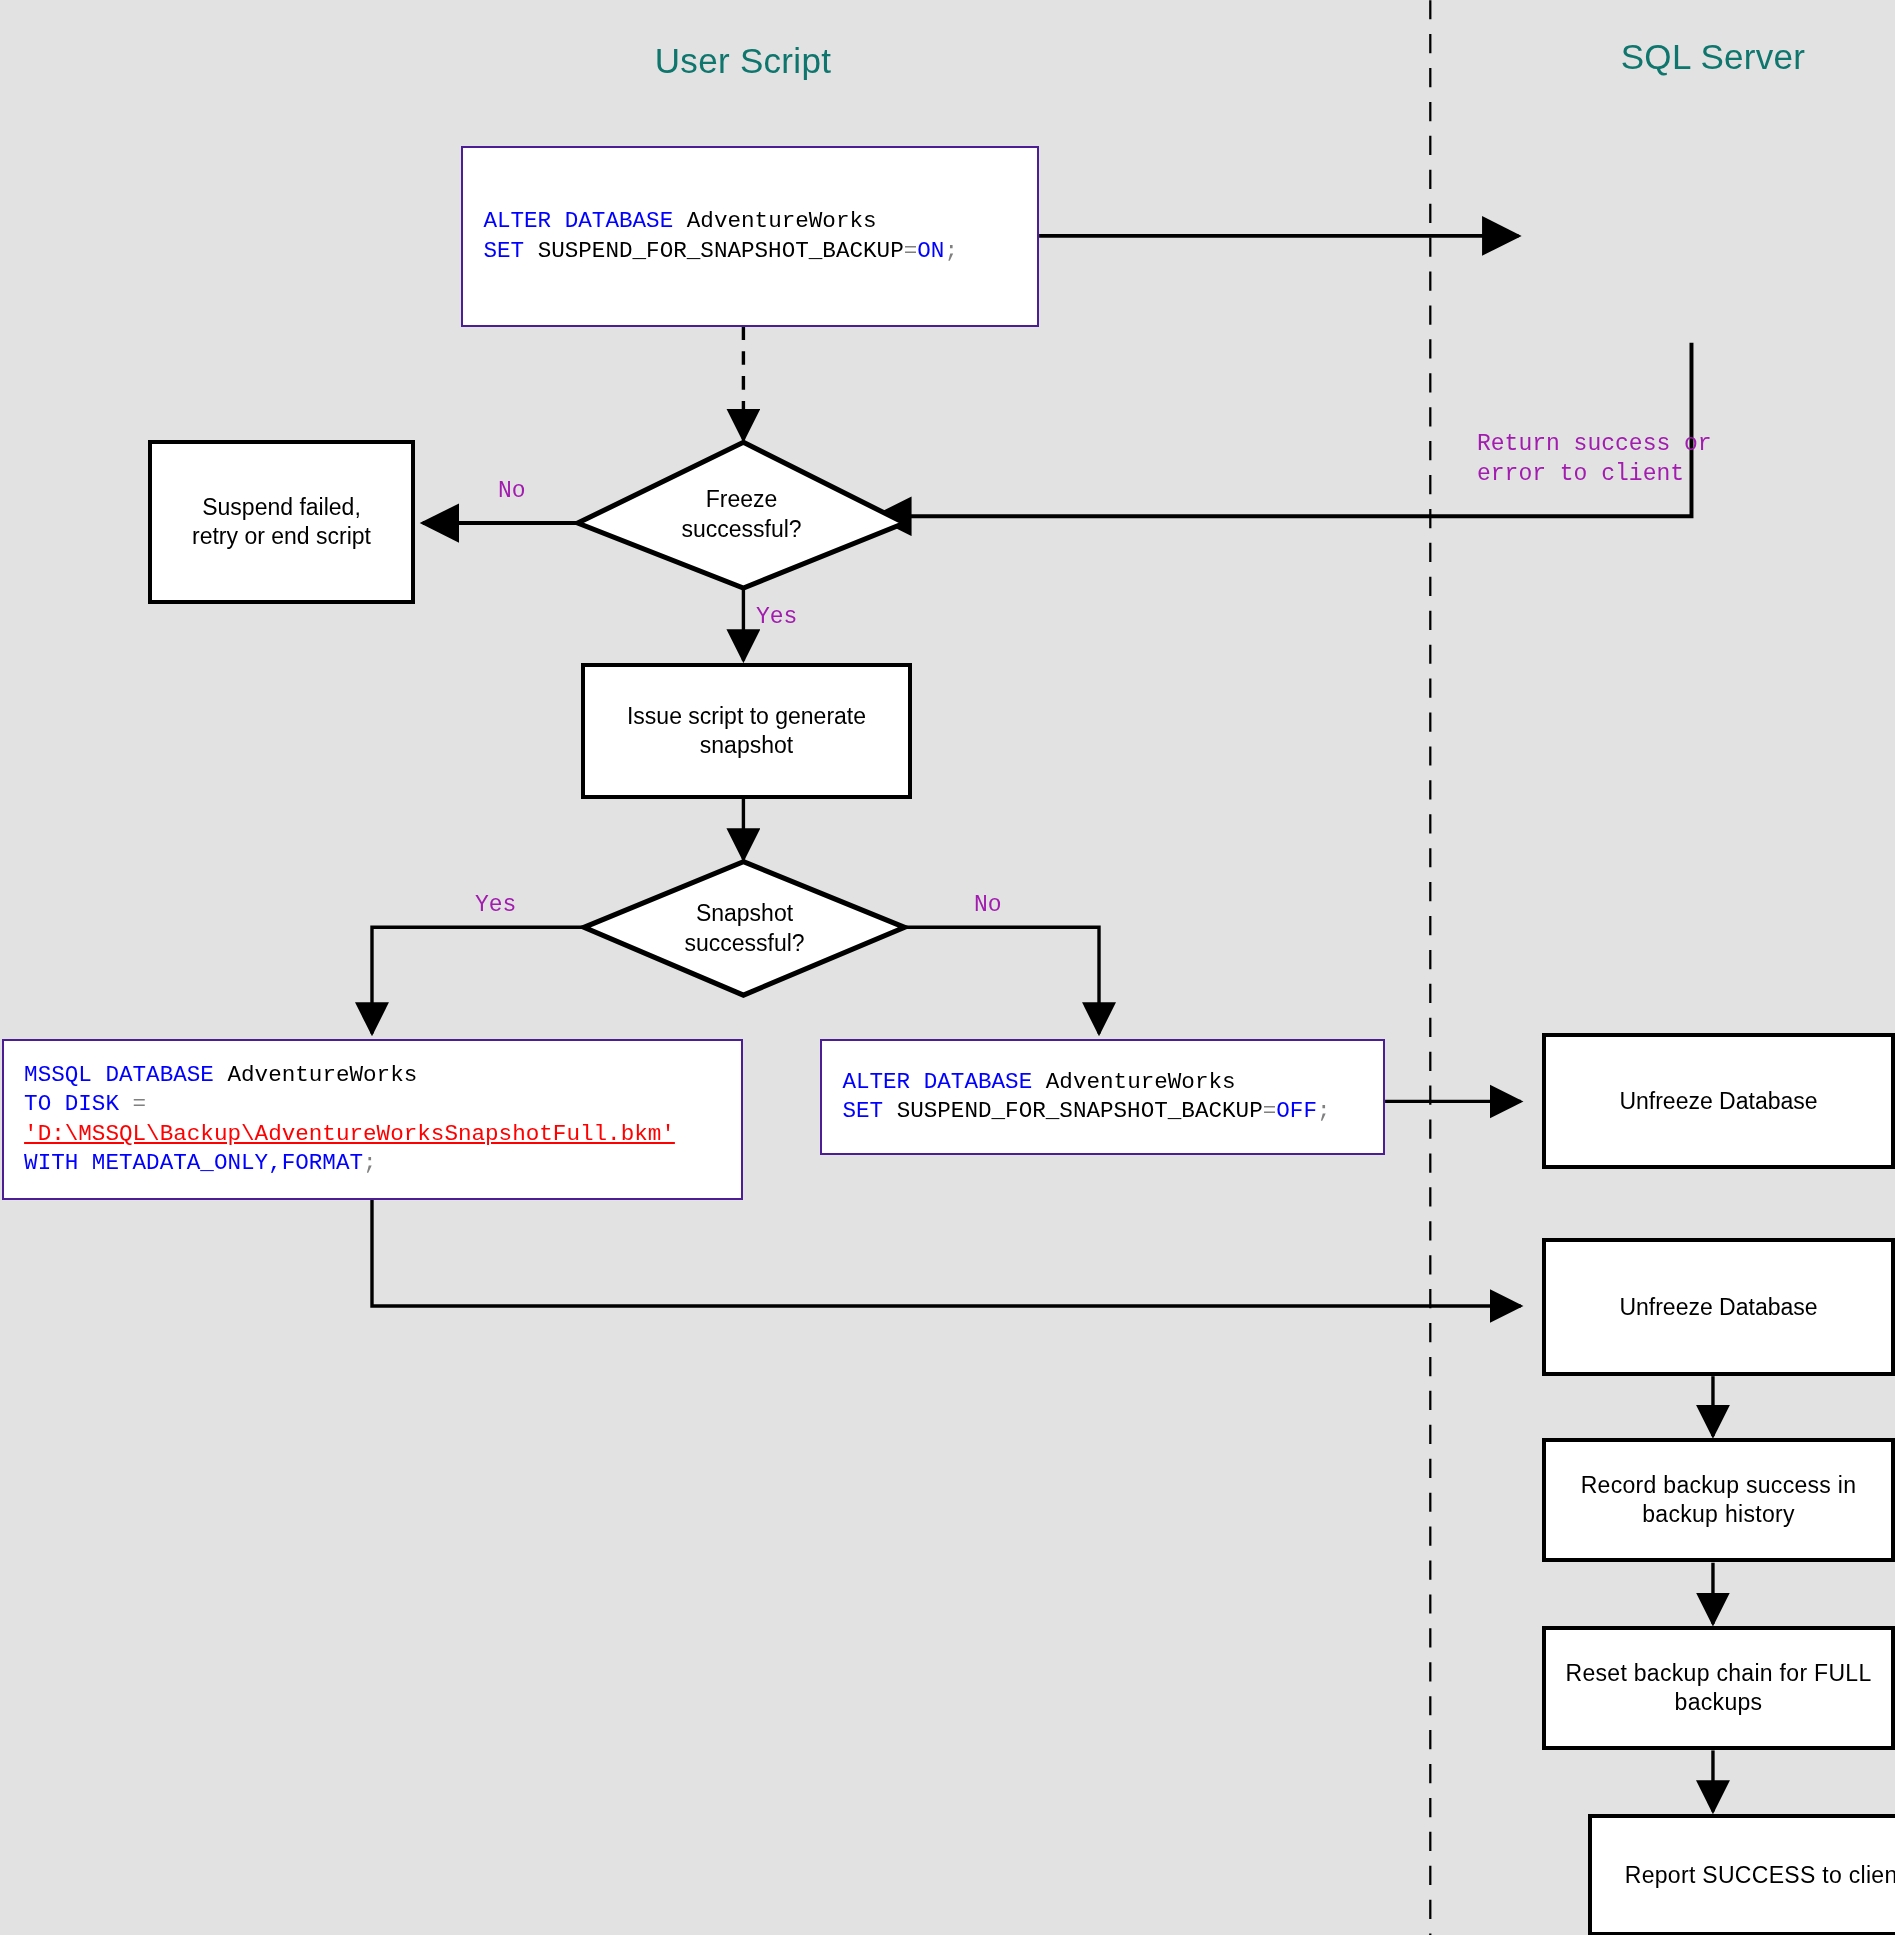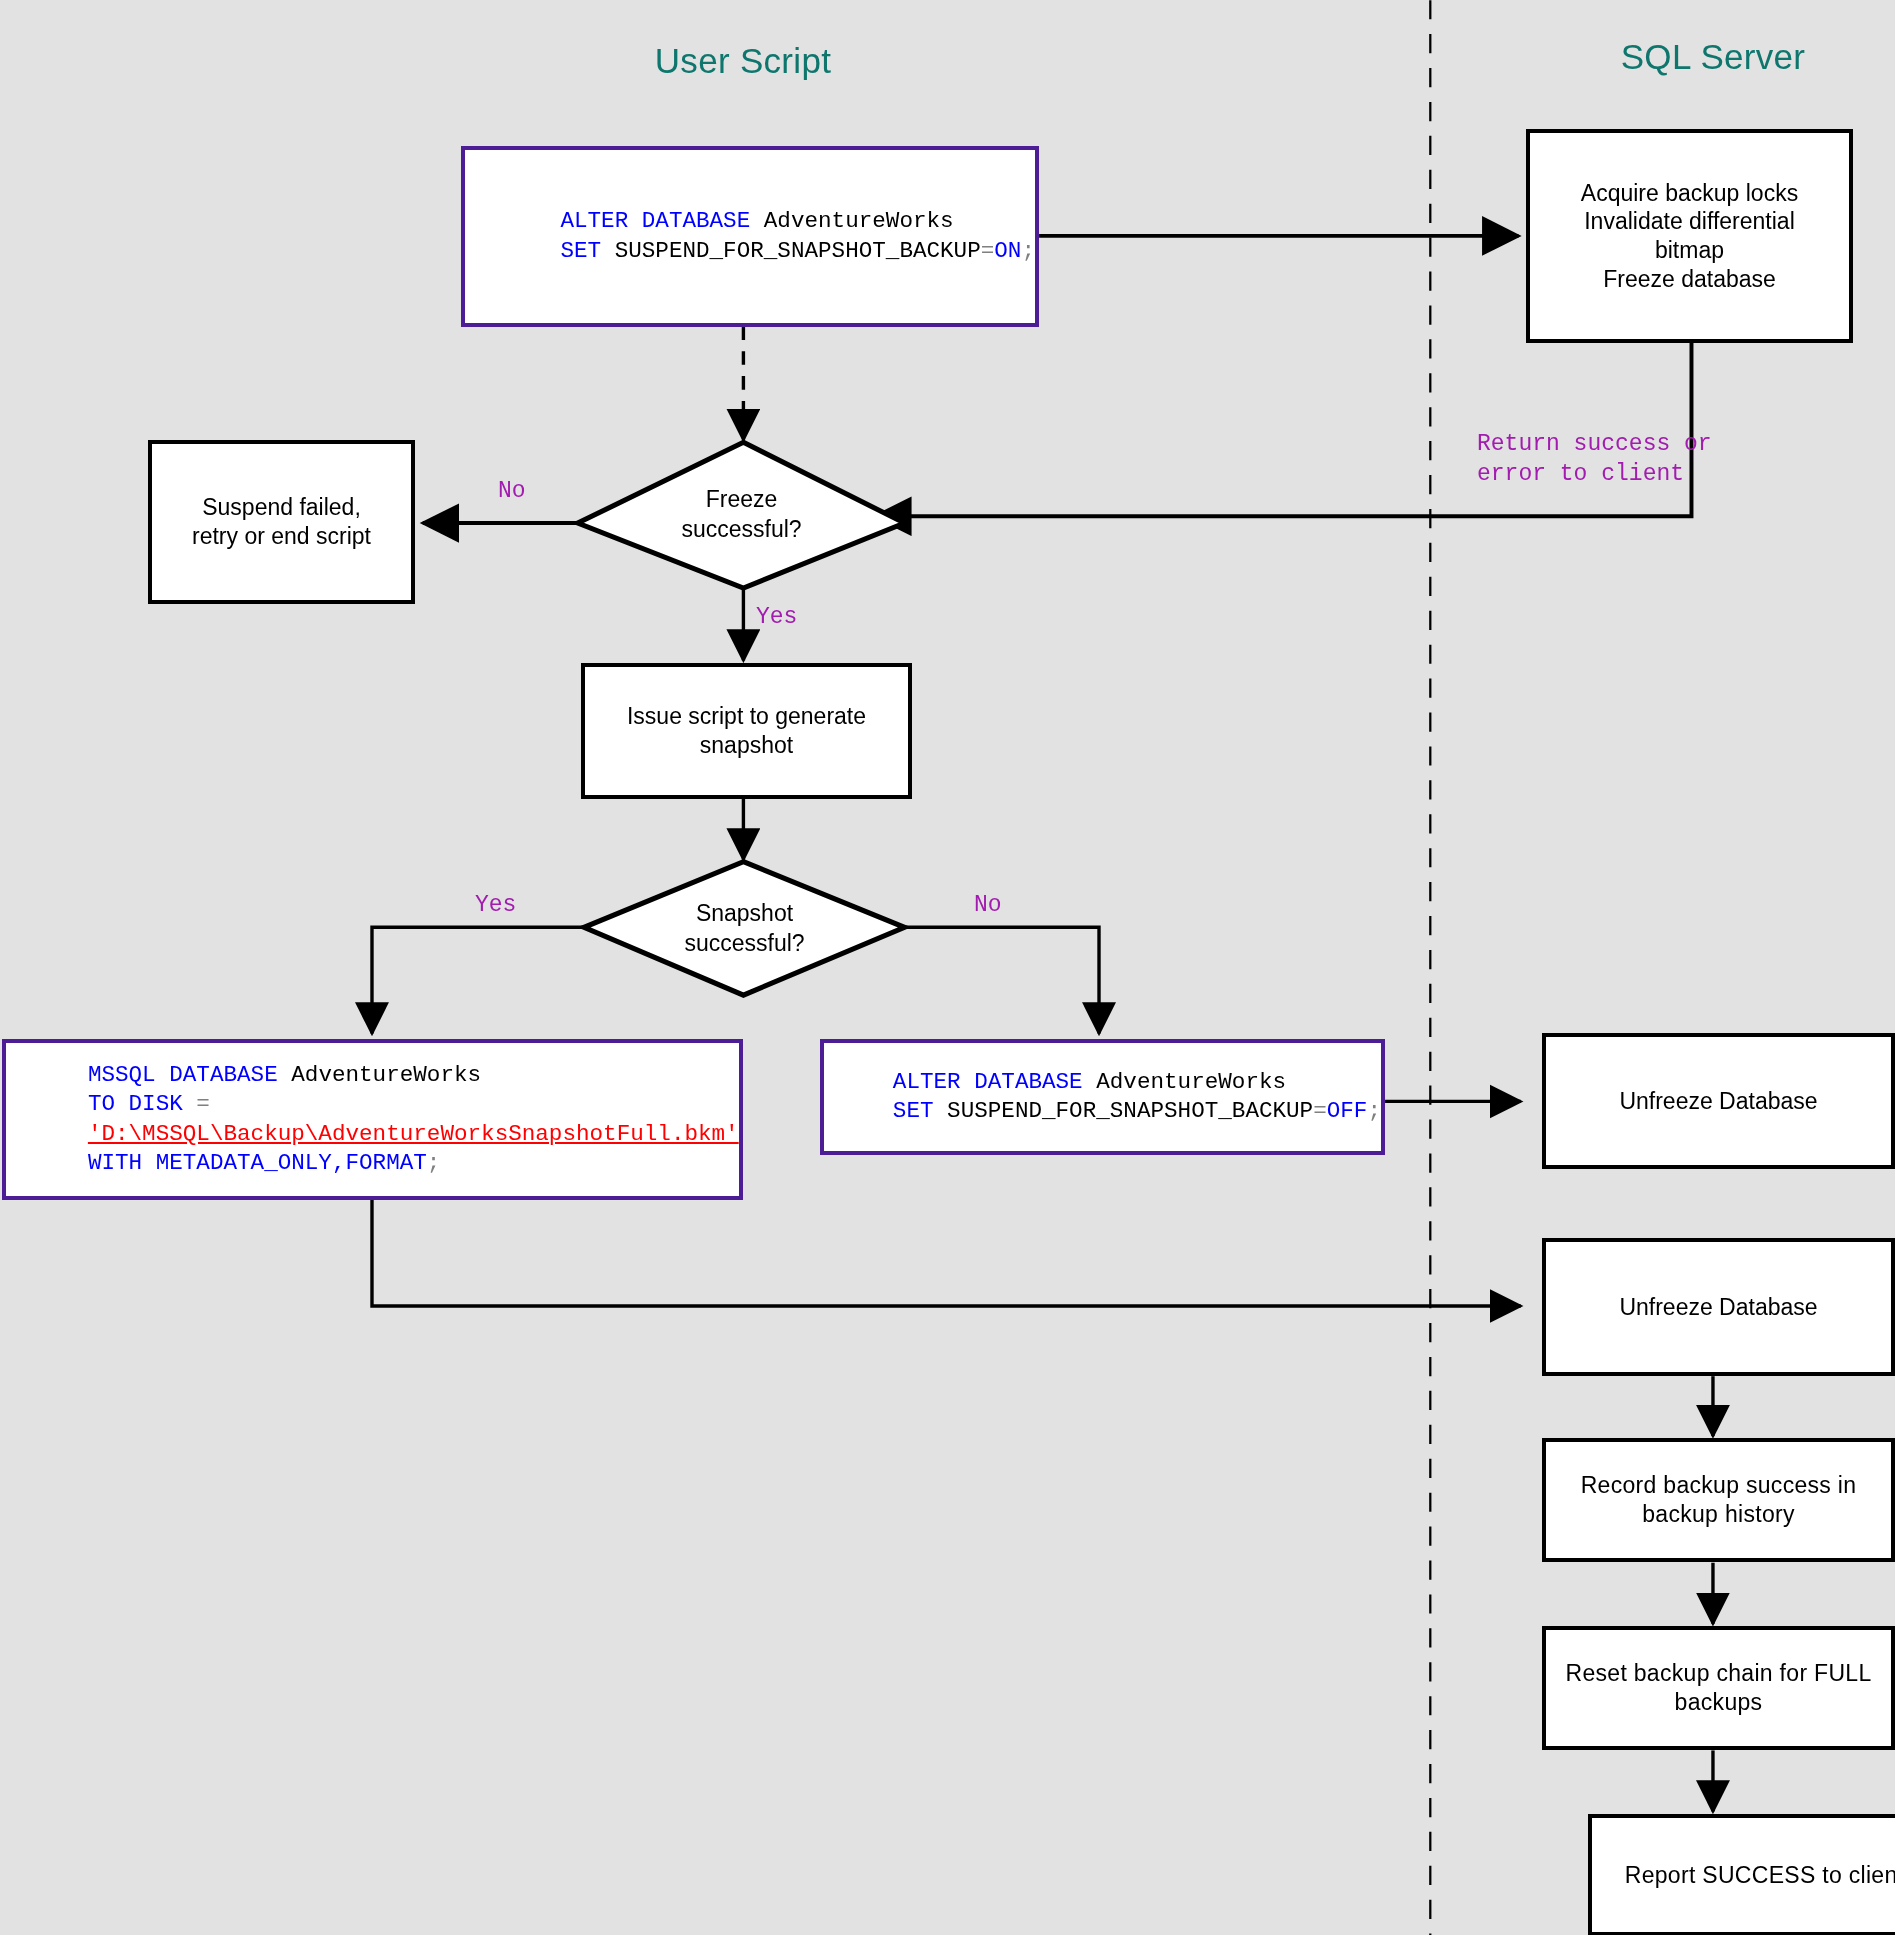--- a/index.html
+++ b/index.html
@@ -52,25 +52,25 @@
     color: #000;
     padding: 0 10.2px;
   }
   .node.wide .txt {
     font-size: 23px;
     letter-spacing: 0.3px;
   }
   .code {
     position: absolute;
     background: #ffffff;
-    border: 4px solid #4c1d95;
+    border: 2px solid #4c1d95;
     box-sizing: border-box;
     display: flex;
     align-items: center;
-    justify-content: flex-end;
+    justify-content: flex-start;
   }
   .code pre {
     margin: 0;
     padding: 0 0 0 20.4px;
     font-family: "Liberation Mono", "DejaVu Sans Mono", monospace;
     font-size: 22.6px;
     line-height: 1.30;
     color: #000;
     white-space: pre;
   }
@@ -156,28 +156,20 @@
   </svg>
 
   <div class="lane-title" style="left:579px; top:41px; width:328px;">User Script</div>
   <div class="lane-title" style="left:1549px; top:37px; width:328px;">SQL Server</div>
 
   <div class="code" style="left:461px; top:146px; width:578px; height:181px;">
     <pre><span class="kw">ALTER DATABASE </span><span class="id">AdventureWorks</span>
 <span class="kw">SET </span><span class="id">SUSPEND_FOR_SNAPSHOT_BACKUP</span><span class="op">=</span><span class="kw">ON</span><span class="op">;</span></pre>
   </div>
 
-  <div class="node" style="left:1526px; top:129px; width:327px; height:214px;">
-    <div class="txt">
-      <span>Acquire backup locks</span><br>
-      <span>Invalidate differential</span><br>
-      <span>bitmap</span><br>
-      <span>Freeze database</span>
-    </div>
-  </div>
 
   <div class="node" style="left:148px; top:440px; width:267px; height:164px;">
     <div class="txt">
       <span>Suspend failed,</span><br>
       <span>retry or end script</span>
     </div>
   </div>
 
   <div class="diamond-wrap" style="left:578px; top:442px; width:327px; height:146px;">
     <div class="diamond-label">

